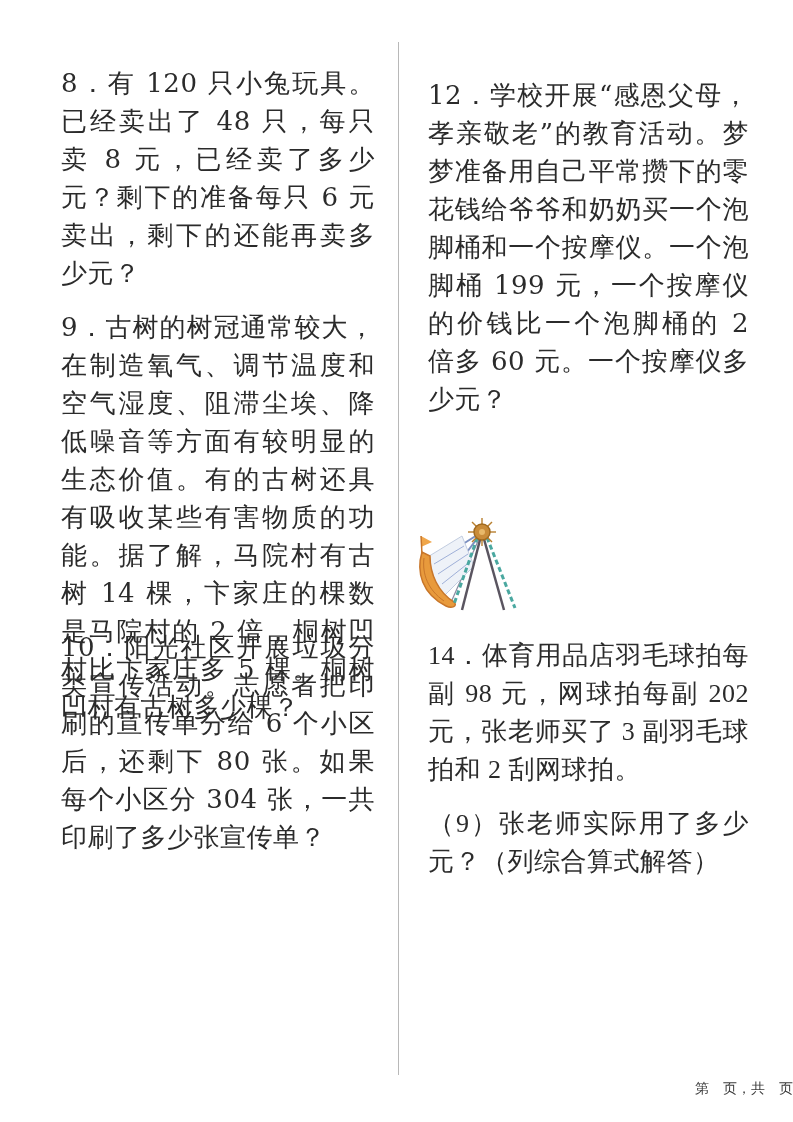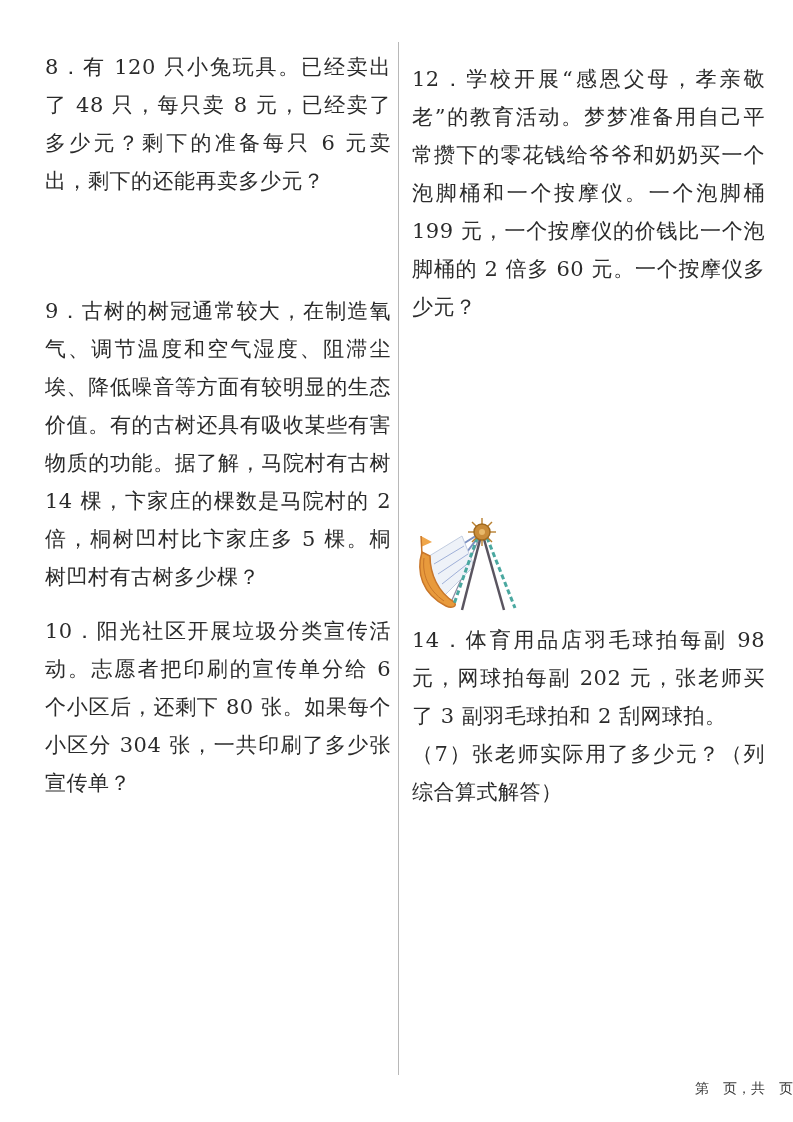--- a/index.html
+++ b/index.html
@@ -18,34 +18,34 @@
     top: 42px;
     width: 1px;
     height: 1033px;
     background: #b8b8b8;
   }
   .col { position: absolute; top: 0; height: 1122px; }
   .col-left  { left: 45px;  width: 346px; }
   .col-right { left: 412px; width: 353px; }
   .problem { position: absolute; left: 0; width: 100%; }
   .problem p {
-    margin: 0;
-    font-size: 21px;
+    margin: 16px;
+    font-size: 26px;
     line-height: 38px;
     text-align: justify;
     text-justify: inter-character;
     letter-spacing: 0.5px;
   }
   #p8  { top: 48px;  }
   #p9  { top: 292px; }
   #p10 { top: 612px; }
   #p11 { top: 848px; }
   #p12 { top: 60px;  }
   #p13 { top: 348px; }
-  #p14 { top: 621px; }
+  #p14 { top: 621px; font-family: Liberation Serif, serif; }
   #p15 { top: 883px; }
   .ship-wrap {
     position: absolute;
     left: 0px;
     top: 514px;
     width: 120px;
     height: 102px;
   }
   .footer {
     position: absolute;
@@ -123,21 +123,21 @@
             <line x1="80" y1="8" x2="60" y2="28"></line>
           </g>
           <circle cx="70" cy="18" r="8" fill="#c98c3a" stroke="#a06a20" stroke-width="1.5"></circle>
           <circle cx="70" cy="18" r="3" fill="#e8b96a"></circle>
         </g>
       </svg>
     </div>
 
     <div class="problem" id="p14">
       <p>14．体育用品店羽毛球拍每副 98 元，网球拍每副 202 元，张老师买了 3 副羽毛球拍和 2 刮网球拍。</p>
-      <p>（7）张老师实际用了多少元？（列综合算式解答）</p>
+      <p>（9）张老师实际用了多少元？（列综合算式解答）</p>
     </div>
   </div>
 
   <div class="footer">
     <span>第　页，共　页</span>
   </div>
 
 </div>
 
 </body></html>

